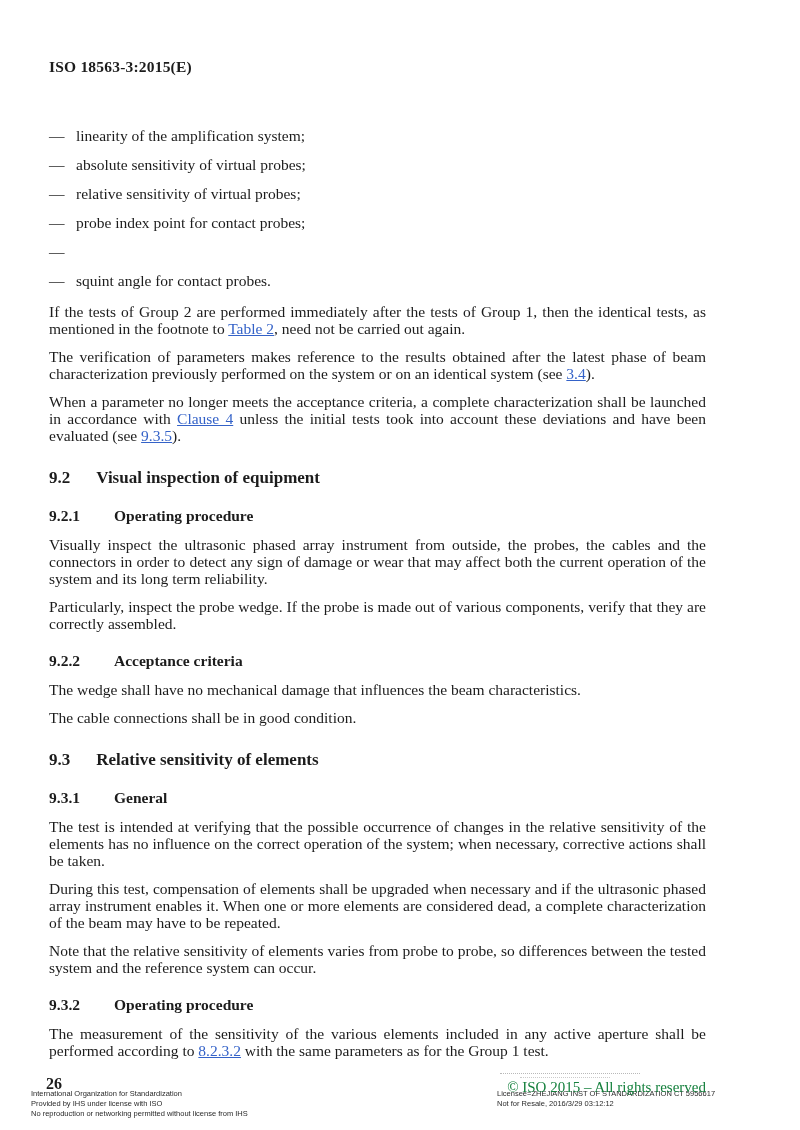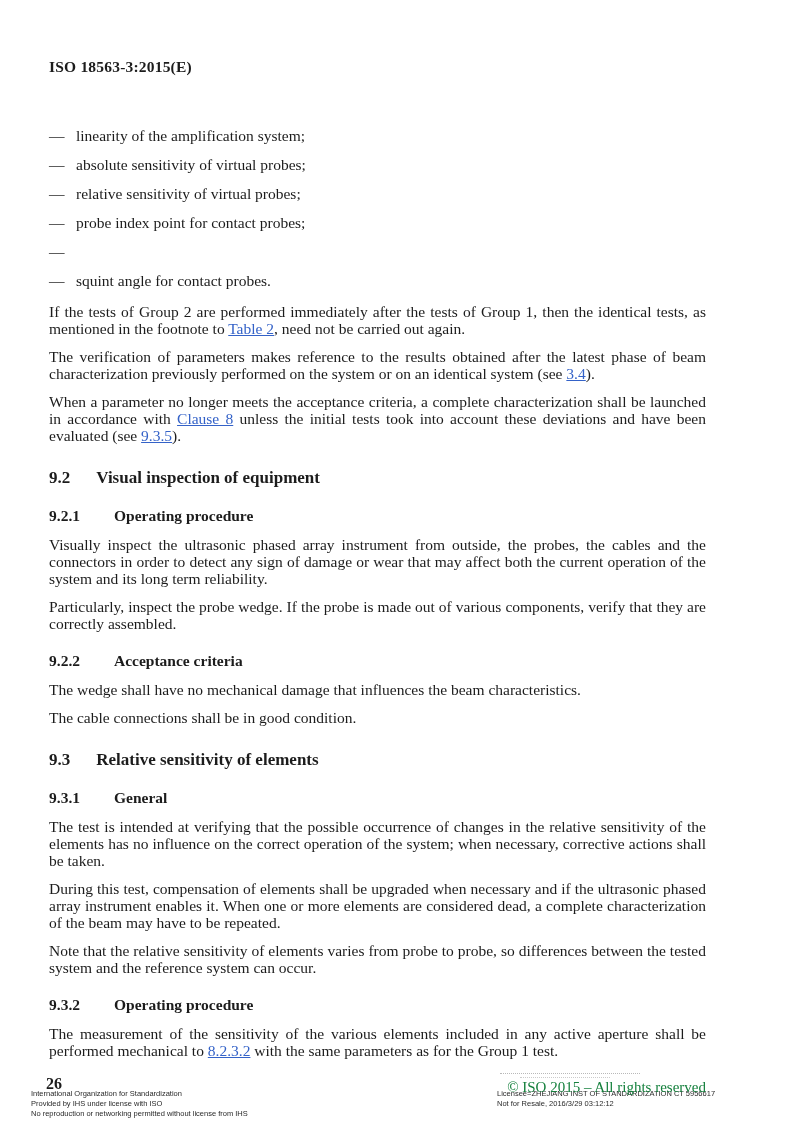--- a/index.html
+++ b/index.html
@@ -133,21 +133,21 @@
     <div class="li">
       <span class="dash">—</span>
       <span>squint angle for contact probes.</span>
     </div>
   </div>
 
   <p class="body-p"><span>If the tests of Group 2 are performed immediately after the tests of Group 1, then the identical tests, as mentioned in the footnote to </span><a class="link">Table 2</a><span>, need not be carried out again.</span></p>
 
   <p class="body-p"><span>The verification of parameters makes reference to the results obtained after the latest phase of beam characterization previously performed on the system or on an identical system (see </span><a class="link">3.4</a><span>).</span></p>
 
-  <p class="body-p"><span>When a parameter no longer meets the acceptance criteria, a complete characterization shall be launched in accordance with </span><a class="link">Clause 8</a><span> unless the initial tests took into account these deviations and have been evaluated (see </span><a class="link">9.3.5</a><span>).</span></p>
+  <p class="body-p"><span>When a parameter no longer meets the acceptance criteria, a complete characterization shall be launched in accordance with </span><a class="link">Clause 4</a><span> unless the initial tests took into account these deviations and have been evaluated (see </span><a class="link">9.3.5</a><span>).</span></p>
 
   <h2 class="h2"><span class="hnum2">9.2</span><span>Visual inspection of equipment</span></h2>
 
   <h3 class="h3"><span class="hnum3">9.2.1</span><span>Operating procedure</span></h3>
 
   <p class="body-p">Visually inspect the ultrasonic phased array instrument from outside, the probes, the cables and the connectors in order to detect any sign of damage or wear that may affect both the current operation of the system and its long term reliability.</p>
   <p class="body-p">Particularly, inspect the probe wedge. If the probe is made out of various components, verify that they are correctly assembled.</p>
 
   <h3 class="h3"><span class="hnum3">9.2.2</span><span>Acceptance criteria</span></h3>
 
@@ -157,21 +157,21 @@
   <h2 class="h2"><span class="hnum2">9.3</span><span>Relative sensitivity of elements</span></h2>
 
   <h3 class="h3"><span class="hnum3">9.3.1</span><span>General</span></h3>
 
   <p class="body-p">The test is intended at verifying that the possible occurrence of changes in the relative sensitivity of the elements has no influence on the correct operation of the system; when necessary, corrective actions shall be taken.</p>
   <p class="body-p">During this test, compensation of elements shall be upgraded when necessary and if the ultrasonic phased array instrument enables it. When one or more elements are considered dead, a complete characterization of the beam may have to be repeated.</p>
   <p class="body-p">Note that the relative sensitivity of elements varies from probe to probe, so differences between the tested system and the reference system can occur.</p>
 
   <h3 class="h3"><span class="hnum3">9.3.2</span><span>Operating procedure</span></h3>
 
-  <p class="body-p"><span>The measurement of the sensitivity of the various elements included in any active aperture shall be performed mechanical to </span><a class="link">8.2.3.2</a><span> with the same parameters as for the Group 1 test.</span></p>
+  <p class="body-p"><span>The measurement of the sensitivity of the various elements included in any active aperture shall be performed according to </span><a class="link">8.2.3.2</a><span> with the same parameters as for the Group 1 test.</span></p>
 
 </div>
 
 <div class="page-number">26</div>
 
 <div class="footer-left">
   <div>International Organization for Standardization</div>
   <div>Provided by IHS under license with ISO</div>
   <div>No reproduction or networking permitted without license from IHS</div>
 </div>

